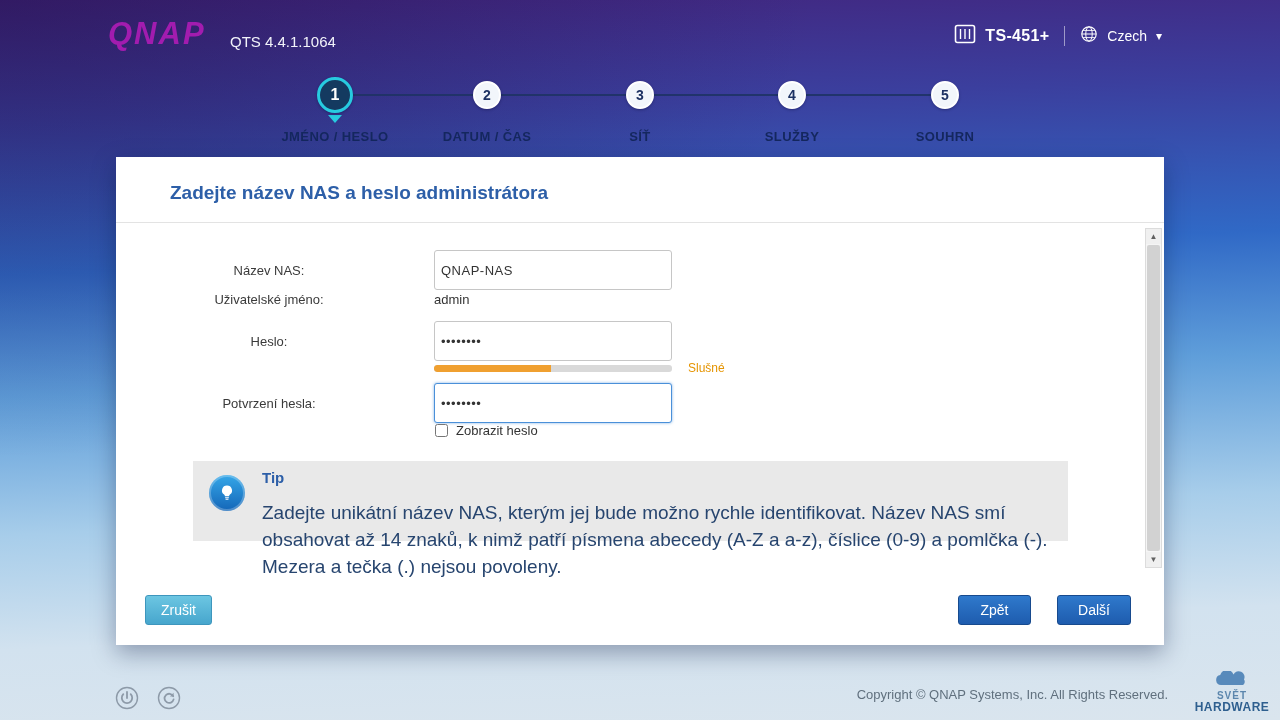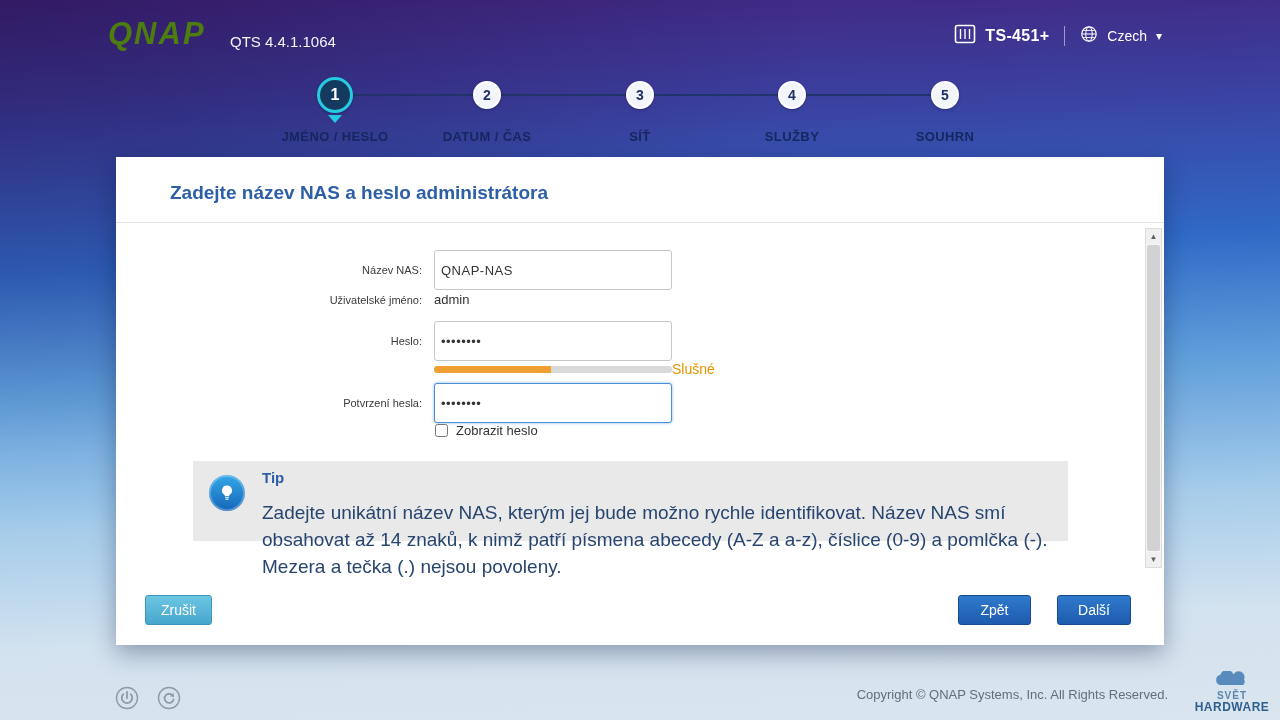--- a/index.html
+++ b/index.html
@@ -6,21 +6,21 @@
   html,body { width:1280px; height:720px; overflow:hidden; }
   body {
     font-family: "Liberation Sans", sans-serif;
     position:relative;
     background:
       radial-gradient(ellipse at 0% 0%, rgba(25,10,60,0.40), rgba(25,10,60,0) 45%),
       linear-gradient(178deg, #42257e 0%, #3b3f9e 16%, #3069c6 36%, #5f9eda 52%, #a7cdea 70%, #d2e2ef 85%, #dae5ee 100%);
   }
 
   
-  .logo { position:absolute; left:108px; top:16px; color:#4d7c0f; font-size:31px; font-weight:800; letter-spacing:2px; font-style:italic; }
+  .logo { position:absolute; left:108px; top:16px; color:#a21caf; font-size:31px; font-weight:800; letter-spacing:2px; font-style:italic; }
   .version { position:absolute; left:230px; top:33px; color:#f2f3fa; font-size:15px; }
   .top-right { position:absolute; right:118px; top:24px; display:flex; align-items:center; gap:9px;justify-content:flex-end; }
   .device { color:#fff; font-size:16px; font-weight:600; letter-spacing:0.3px; }
   .sep { width:1px; height:20px; background:rgba(255,255,255,0.5); margin:0 6px; }
   .lang { color:#fff; font-size:14px; cursor:pointer; }
   .caret { color:#fff; font-size:12px; cursor:pointer; }
   .icon-svg { display:block; }
 
   
   .steps { position:absolute; left:0; top:77px; width:1280px; height:70px; }
@@ -38,32 +38,32 @@
   }
   .pointer { width:0; height:0; margin:2px auto 0; border-left:7px solid transparent; border-right:7px solid transparent; border-top:8px solid #27cbe0; }
   .step-label { position:absolute; top:52px; left:50%; transform:translateX(-50%); white-space:nowrap; font-size:13px; font-weight:bold; color:#14275e; letter-spacing:0.4px; }
 
   
   .card { position:absolute; left:116px; top:157px; width:1048px; height:488px; background:#ffffff; box-shadow:0 8px 22px rgba(10,20,60,0.35); }
   .card-title { position:absolute; left:54px; top:25px; font-size:19px; font-weight:bold; color:#2d5fa8; }
   .card-sep { position:absolute; left:0; top:65px; width:100%; height:1px; background:#e3e3e3; }
 
   .form-row { position:absolute; left:0; width:100%; display:flex; align-items:center; }
-  .form-label { width:318px; text-align:right; padding-right:12px; font-size:11px; color:#3a3a3a; }
+  .form-label { width:318px; text-align:center; padding-right:12px; font-size:13px; color:#3a3a3a; }
   .text-input {
     width:238px; height:40px; border:1px solid #c6c6c6; border-radius:3px;
     padding:0 6px; font-size:13px; color:#333; font-family:"Liberation Sans", sans-serif;
     letter-spacing:0.5px; outline:none; background:#fff;
   }
   .text-input.focused { border:1px solid #4a90d9; box-shadow:0 0 3px rgba(74,144,217,0.7); }
   .static-value { font-size:13px; color:#333; }
 
   .strength-track { width:238px; height:7px; background:#d9d9d9; border-radius:3px; overflow:hidden; }
   .strength-fill { height:100%; background:#f0a030; border-radius:3px 0 0 3px; }
-  .strength-text { font-size:14px; color:#e59400; }
+  .strength-text { margin-left:16px; font-size:12px; color:#e59400; }
 
   .checkbox-row input[type=checkbox] { width:13px; height:13px; margin-left:1px; }
   .checkbox-label { margin-left:8px; font-size:13px; color:#333; }
 
   .tip-box { position:absolute; left:77px; top:304px; width:875px; height:80px; background:#e9e9e9; }
   .tip-icon {
     position:absolute; left:16px; top:14px; width:36px; height:36px; border-radius:50%;
     background:linear-gradient(180deg,#35a7e8,#1466b8);
     display:flex; align-items:center; justify-content:center;
     box-shadow:inset 0 0 0 2px rgba(255,255,255,0.25);

